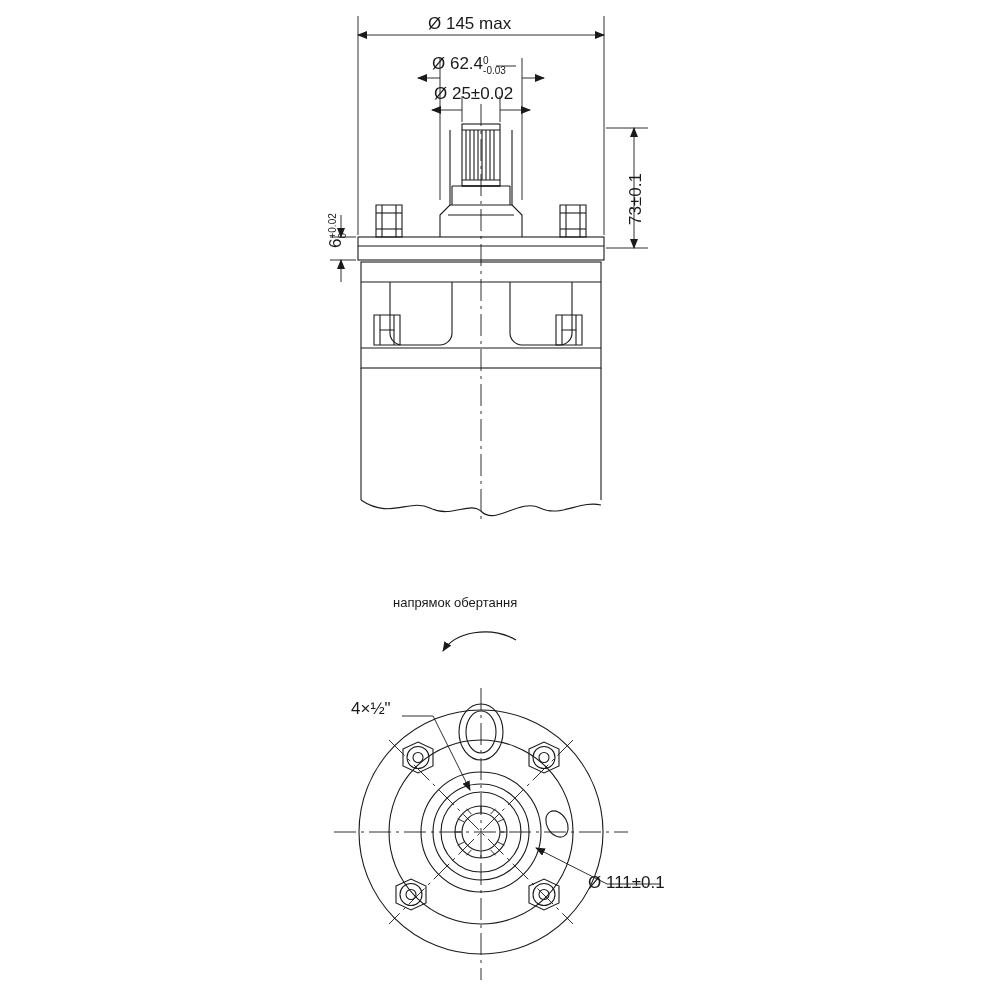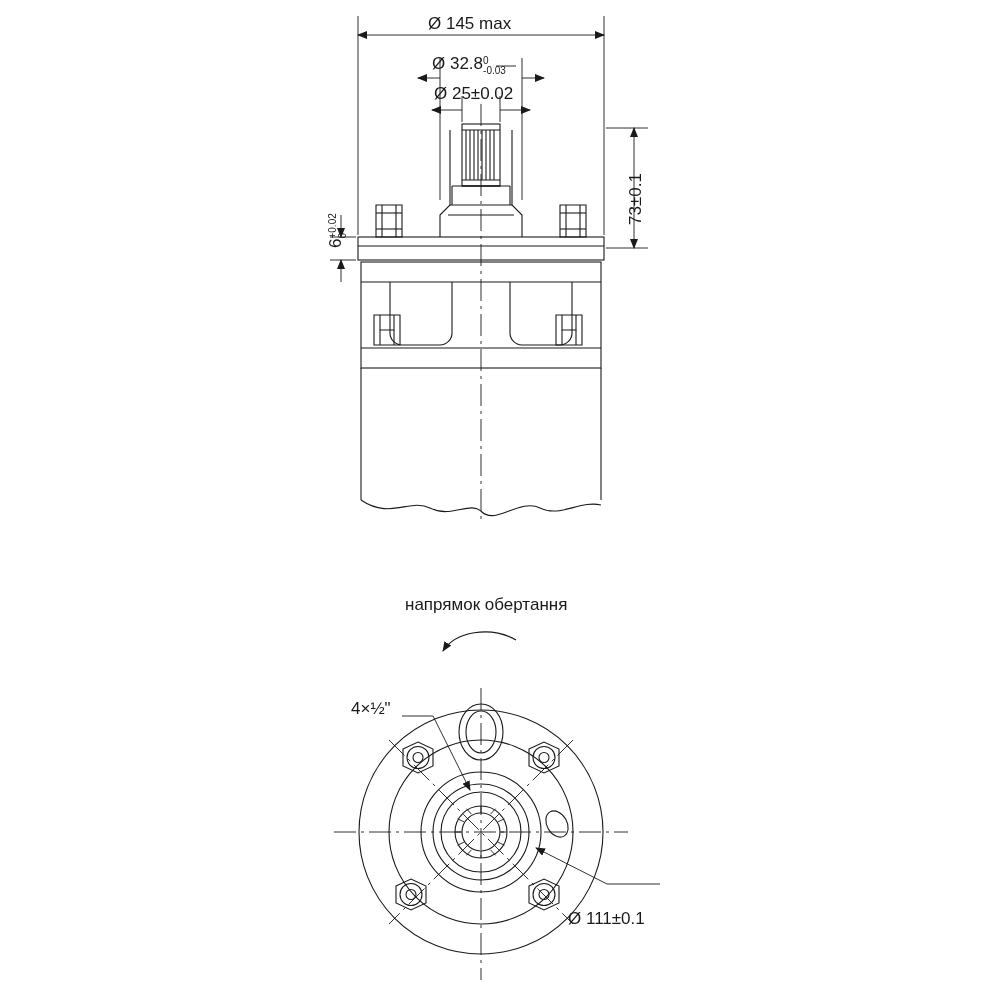--- a/index.html
+++ b/index.html
@@ -27,21 +27,21 @@
     height: 1000px;
   }
   .lbl {
     position: absolute;
     font-family: "Liberation Sans", sans-serif;
     color: #1a1a1a;
     white-space: nowrap;
     line-height: 1.1;
   }
   .dim-txt { font-size: 17px; }
-  .title-txt { font-size: 17px; margin-left: 12px; }
+  .title-txt { font-size: 13px; }
   .tol-stack {
     display: inline-block;
     vertical-align: middle;
     font-size: 10px;
     line-height: 1.0;
     text-align: left;
     position: relative;
     top: 1px;
   }
   .tol-stack span { display: block; }
@@ -235,30 +235,30 @@
     </g>
 
     <g stroke="#1a1a1a" stroke-width="0.9">
       <path d="M496,66 L516,66"></path>
     </g>
   </svg>
 
   <div class="lbl dim-txt" style="left:428px; top:15px;">Ø 145 max</div>
 
   <div class="lbl dim-txt" style="left:432px; top:55px;">
-    <span>Ø 32.8</span><span class="tol-stack"><span>0</span><span>-0.03</span></span>
+    <span>Ø 62.4</span><span class="tol-stack"><span>0</span><span>-0.03</span></span>
   </div>
 
   <div class="lbl dim-txt" style="left:434px; top:85px;">Ø 25±0.02</div>
 
   <div class="lbl dim-txt rot-90" style="left:627px; top:225px;">73±0.1</div>
 
   <div class="lbl dim-txt rot-90" style="left:327px; top:248px;">
     <span>6</span><span class="tol-stack"><span>+0.02</span><span>0</span></span>
   </div>
 
   <div class="lbl title-txt" style="left:393px; top:596px;">напрямок обертання</div>
 
   <div class="lbl dim-txt" style="left:351px; top:700px;">4×½"</div>
 
-  <div class="lbl dim-txt" style="left:568px; top:874px;margin-top:36px;">Ø 111±0.1</div>
+  <div class="lbl dim-txt" style="left:588px; top:874px;">Ø 111±0.1</div>
 
 </div>
 
 </body></html>

